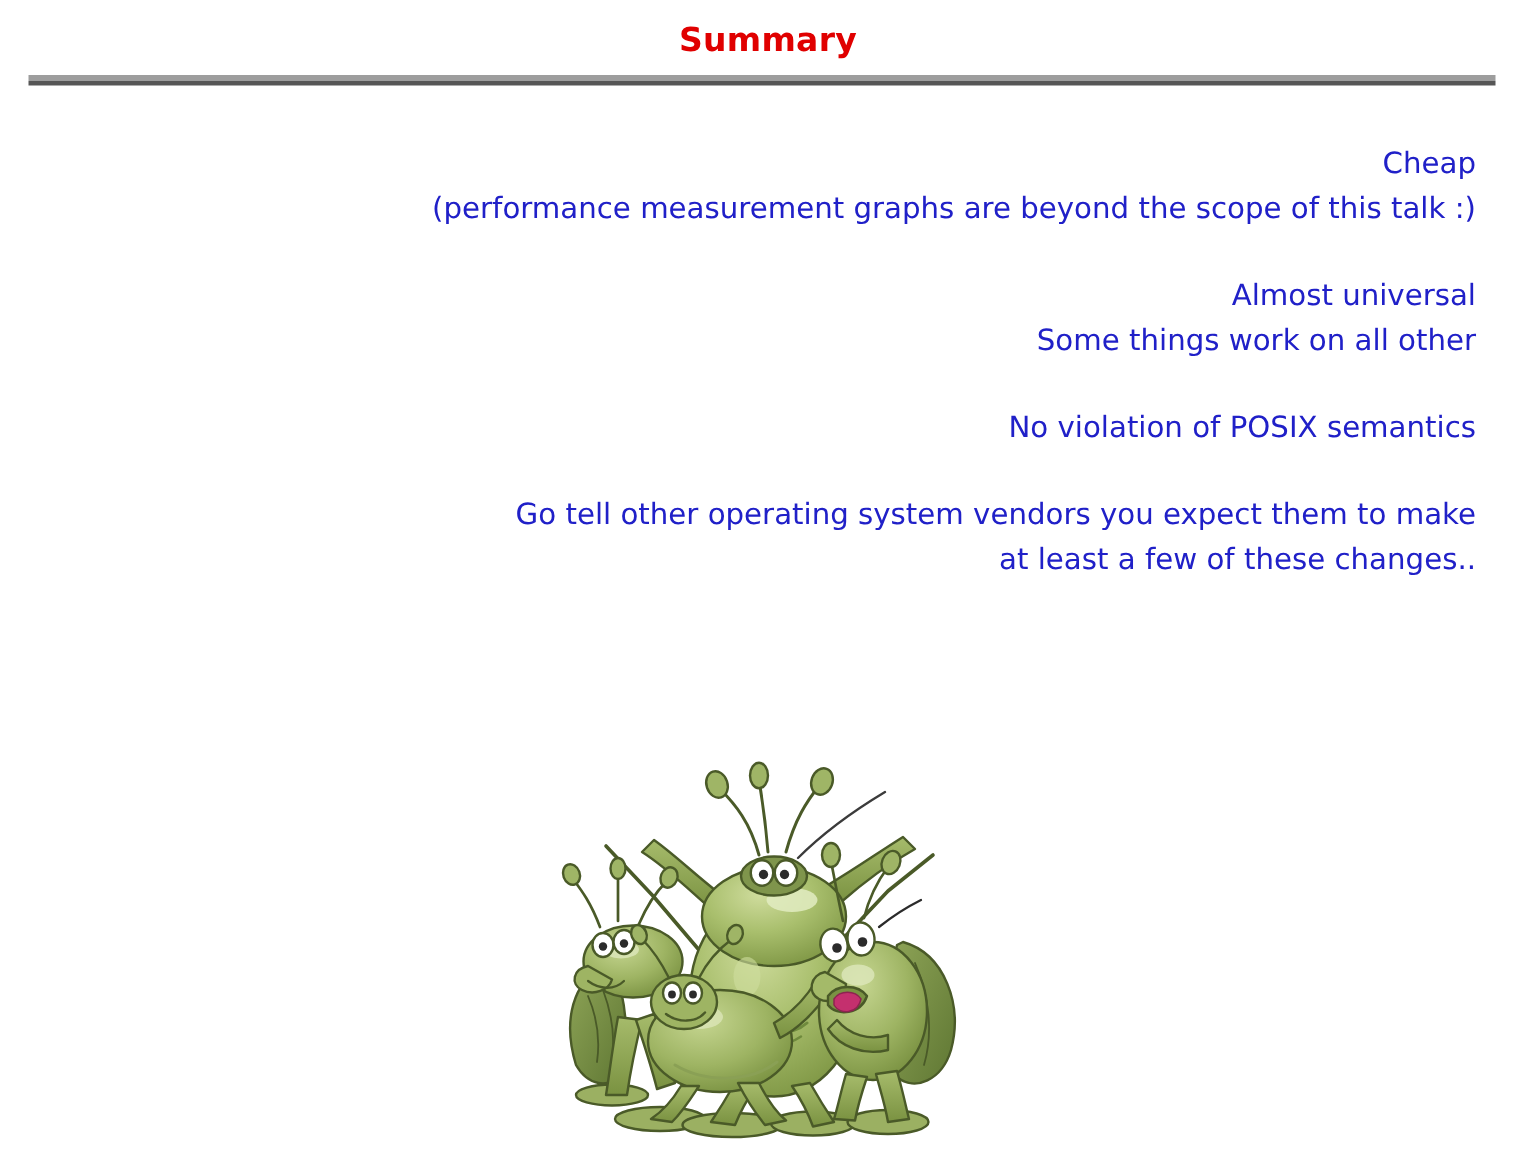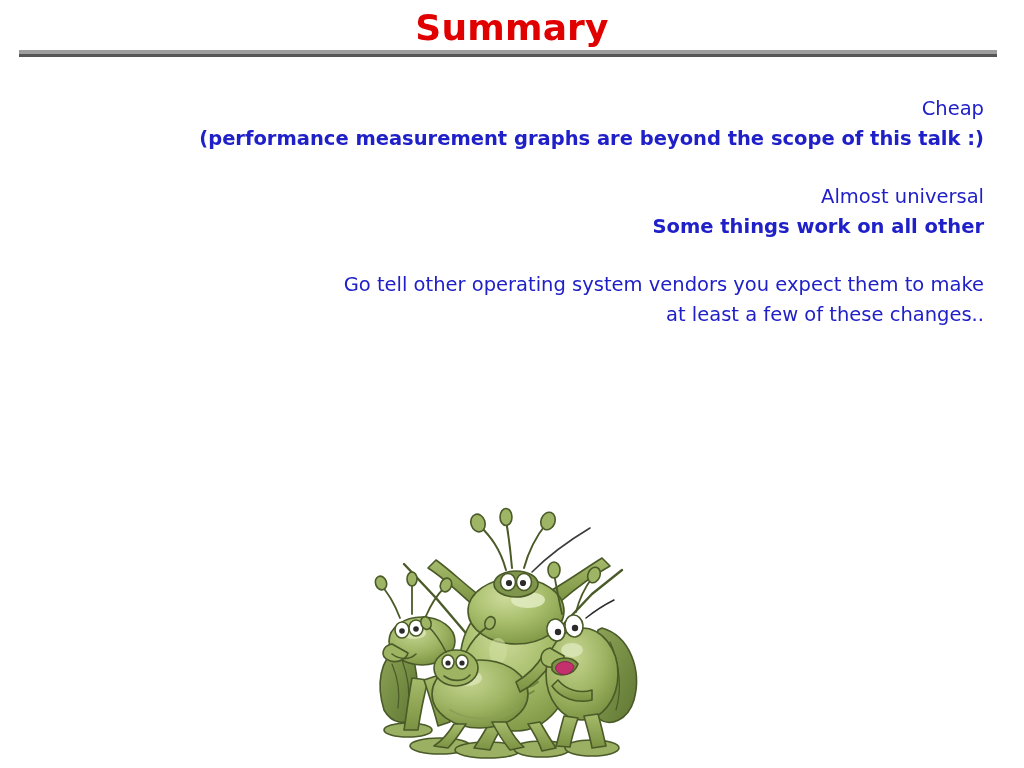--- a/index.html
+++ b/index.html
@@ -18,21 +18,21 @@
   
   #slide-title {
     position: absolute;
     left: 0;
     top: 10px;
     width: 1024px;
     text-align: center;
     color: #e00000;
     font-family: "DejaVu Sans", sans-serif;
     font-weight: bold;
-    font-size: 36px;
+    font-size: 22px;
     letter-spacing: 0.2px;
     line-height: 36px;
     white-space: nowrap;
   }
 
   
   #title-rule {
     position: absolute;
     left: 19px;
     top: 50px;
@@ -63,21 +63,21 @@
 
   .line {
     color: #2020c8;
     font-family: "DejaVu Sans", sans-serif;
     font-size: 19.5px;
     line-height: 30px;
     white-space: nowrap;
     text-align: right;
   }
   .line.lvl0 { margin-left: 0px; }
-  .line.lvl1 { margin-left: 8px; font-weight: bold; }
+  .line.lvl1 { margin-left: 8px; }
 
   
   #bug-illustration {
     position: absolute;
     left: 340px;
     top: 478px;
     width: 344px;
     height: 288px;
   }
   #bug-illustration svg { display: block; }
@@ -93,20 +93,21 @@
 <div id="body-block">
     <div class="para">
       <div class="line lvl0">Cheap</div>
       <div class="line lvl1">(performance measurement graphs are beyond the scope of this talk :)</div>
     </div>
     <div class="para">
       <div class="line lvl0">Almost universal</div>
       <div class="line lvl1">Some things work on all other</div>
     </div>
     <div class="para">
+      <div class="line lvl0">No violation of POSIX semantics</div>
     </div>
     <div class="para">
       <div class="line lvl0">Go tell other operating system vendors you expect them to make</div>
       <div class="line lvl0">at least a few of these changes..</div>
     </div>
   </div>
 
 <div id="bug-illustration">
   <svg width="344" height="288" viewBox="0 0 344 288" xmlns="http://www.w3.org/2000/svg">
     <defs>

